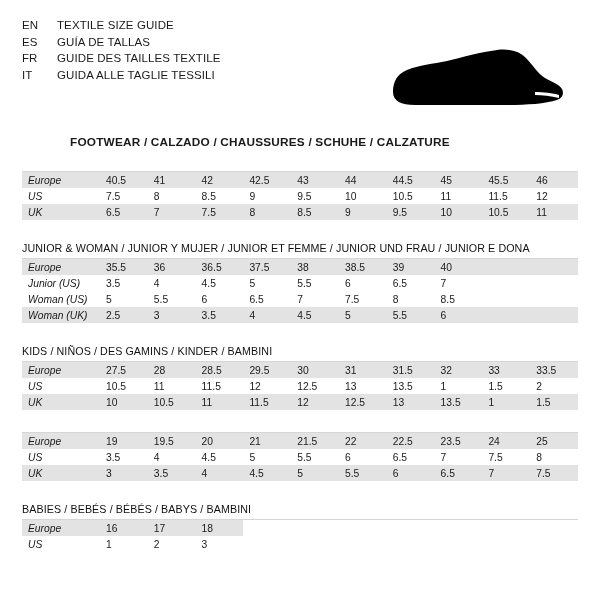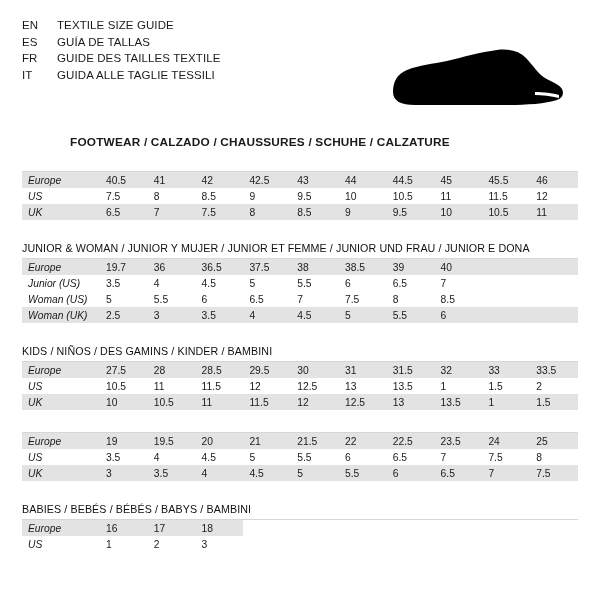--- a/index.html
+++ b/index.html
@@ -172,21 +172,21 @@
       </table>
   </div>
 
   <div class="group">
     <div class="group-title">JUNIOR &amp; WOMAN / JUNIOR Y MUJER / JUNIOR ET FEMME / JUNIOR UND FRAU / JUNIOR E DONA</div>
     <div class="divider"></div>
     <table>
       <tbody>
           <tr class="shaded">
         <td class="label">Europe</td>
-        <td>19.7</td>
+        <td>35.5</td>
         <td>36</td>
         <td>36.5</td>
         <td>37.5</td>
         <td>38</td>
         <td>38.5</td>
         <td>39</td>
         <td>40</td>
         <td></td>
         <td></td>
       </tr>

